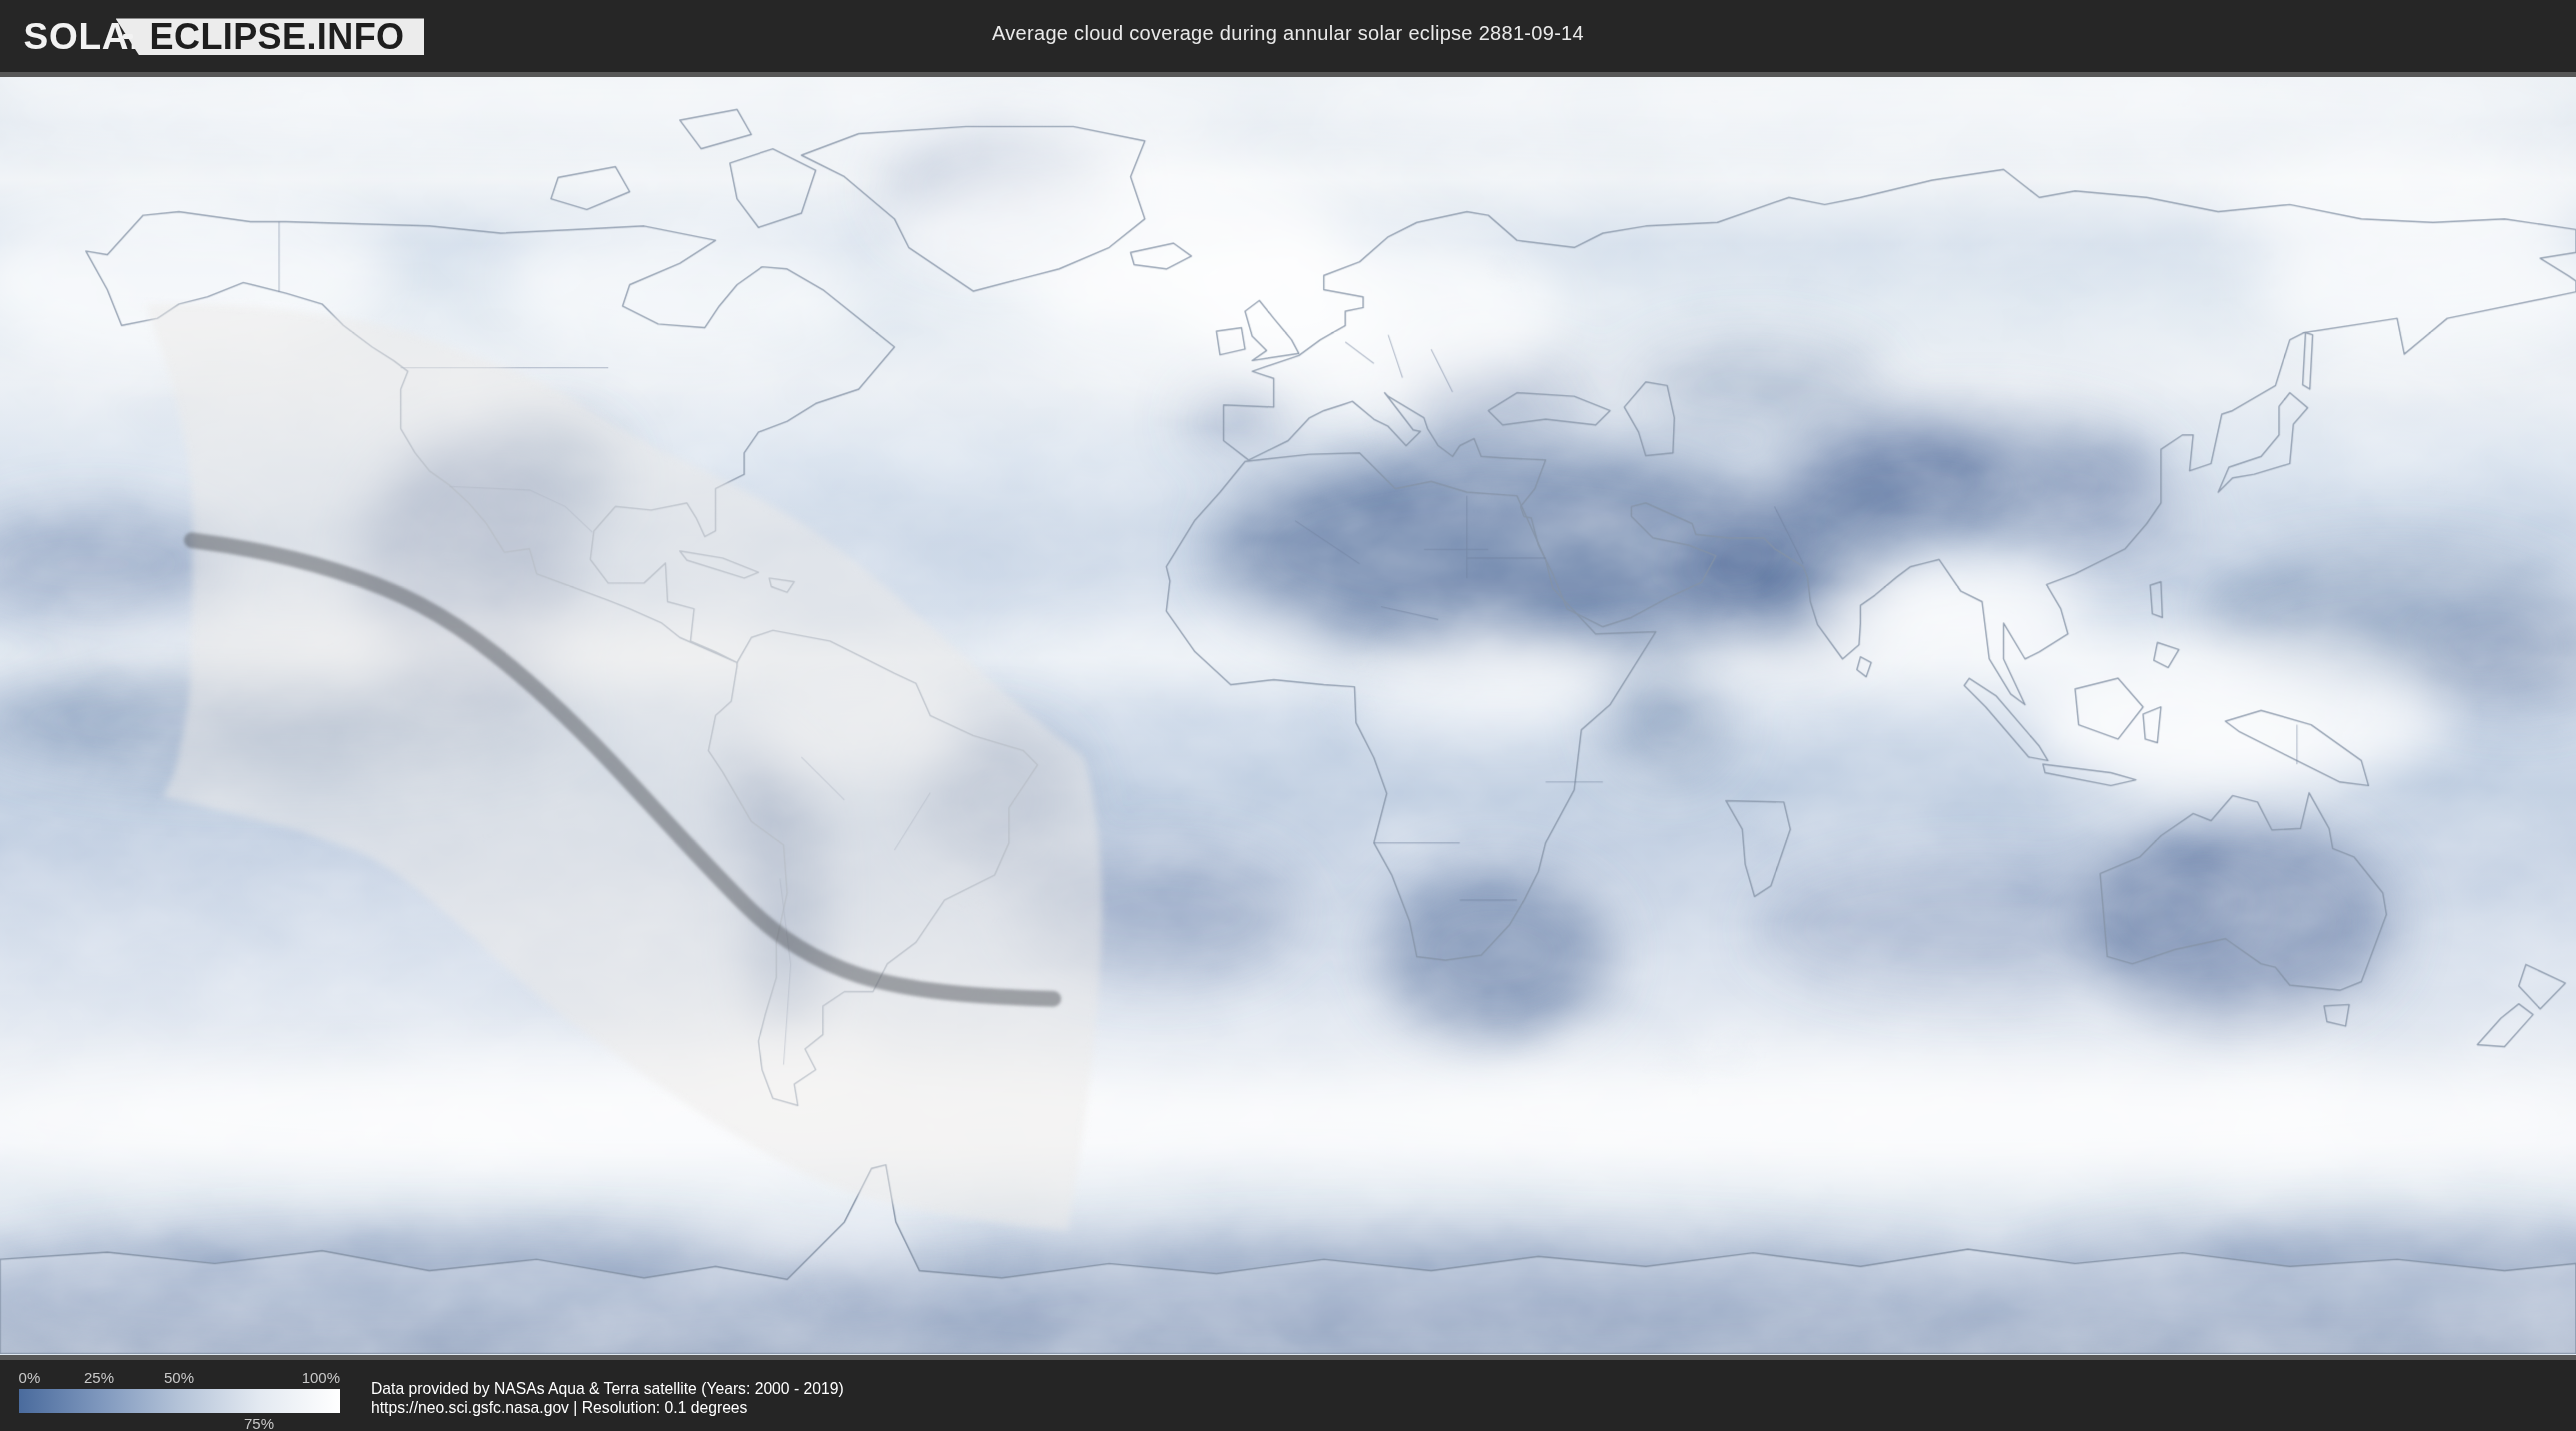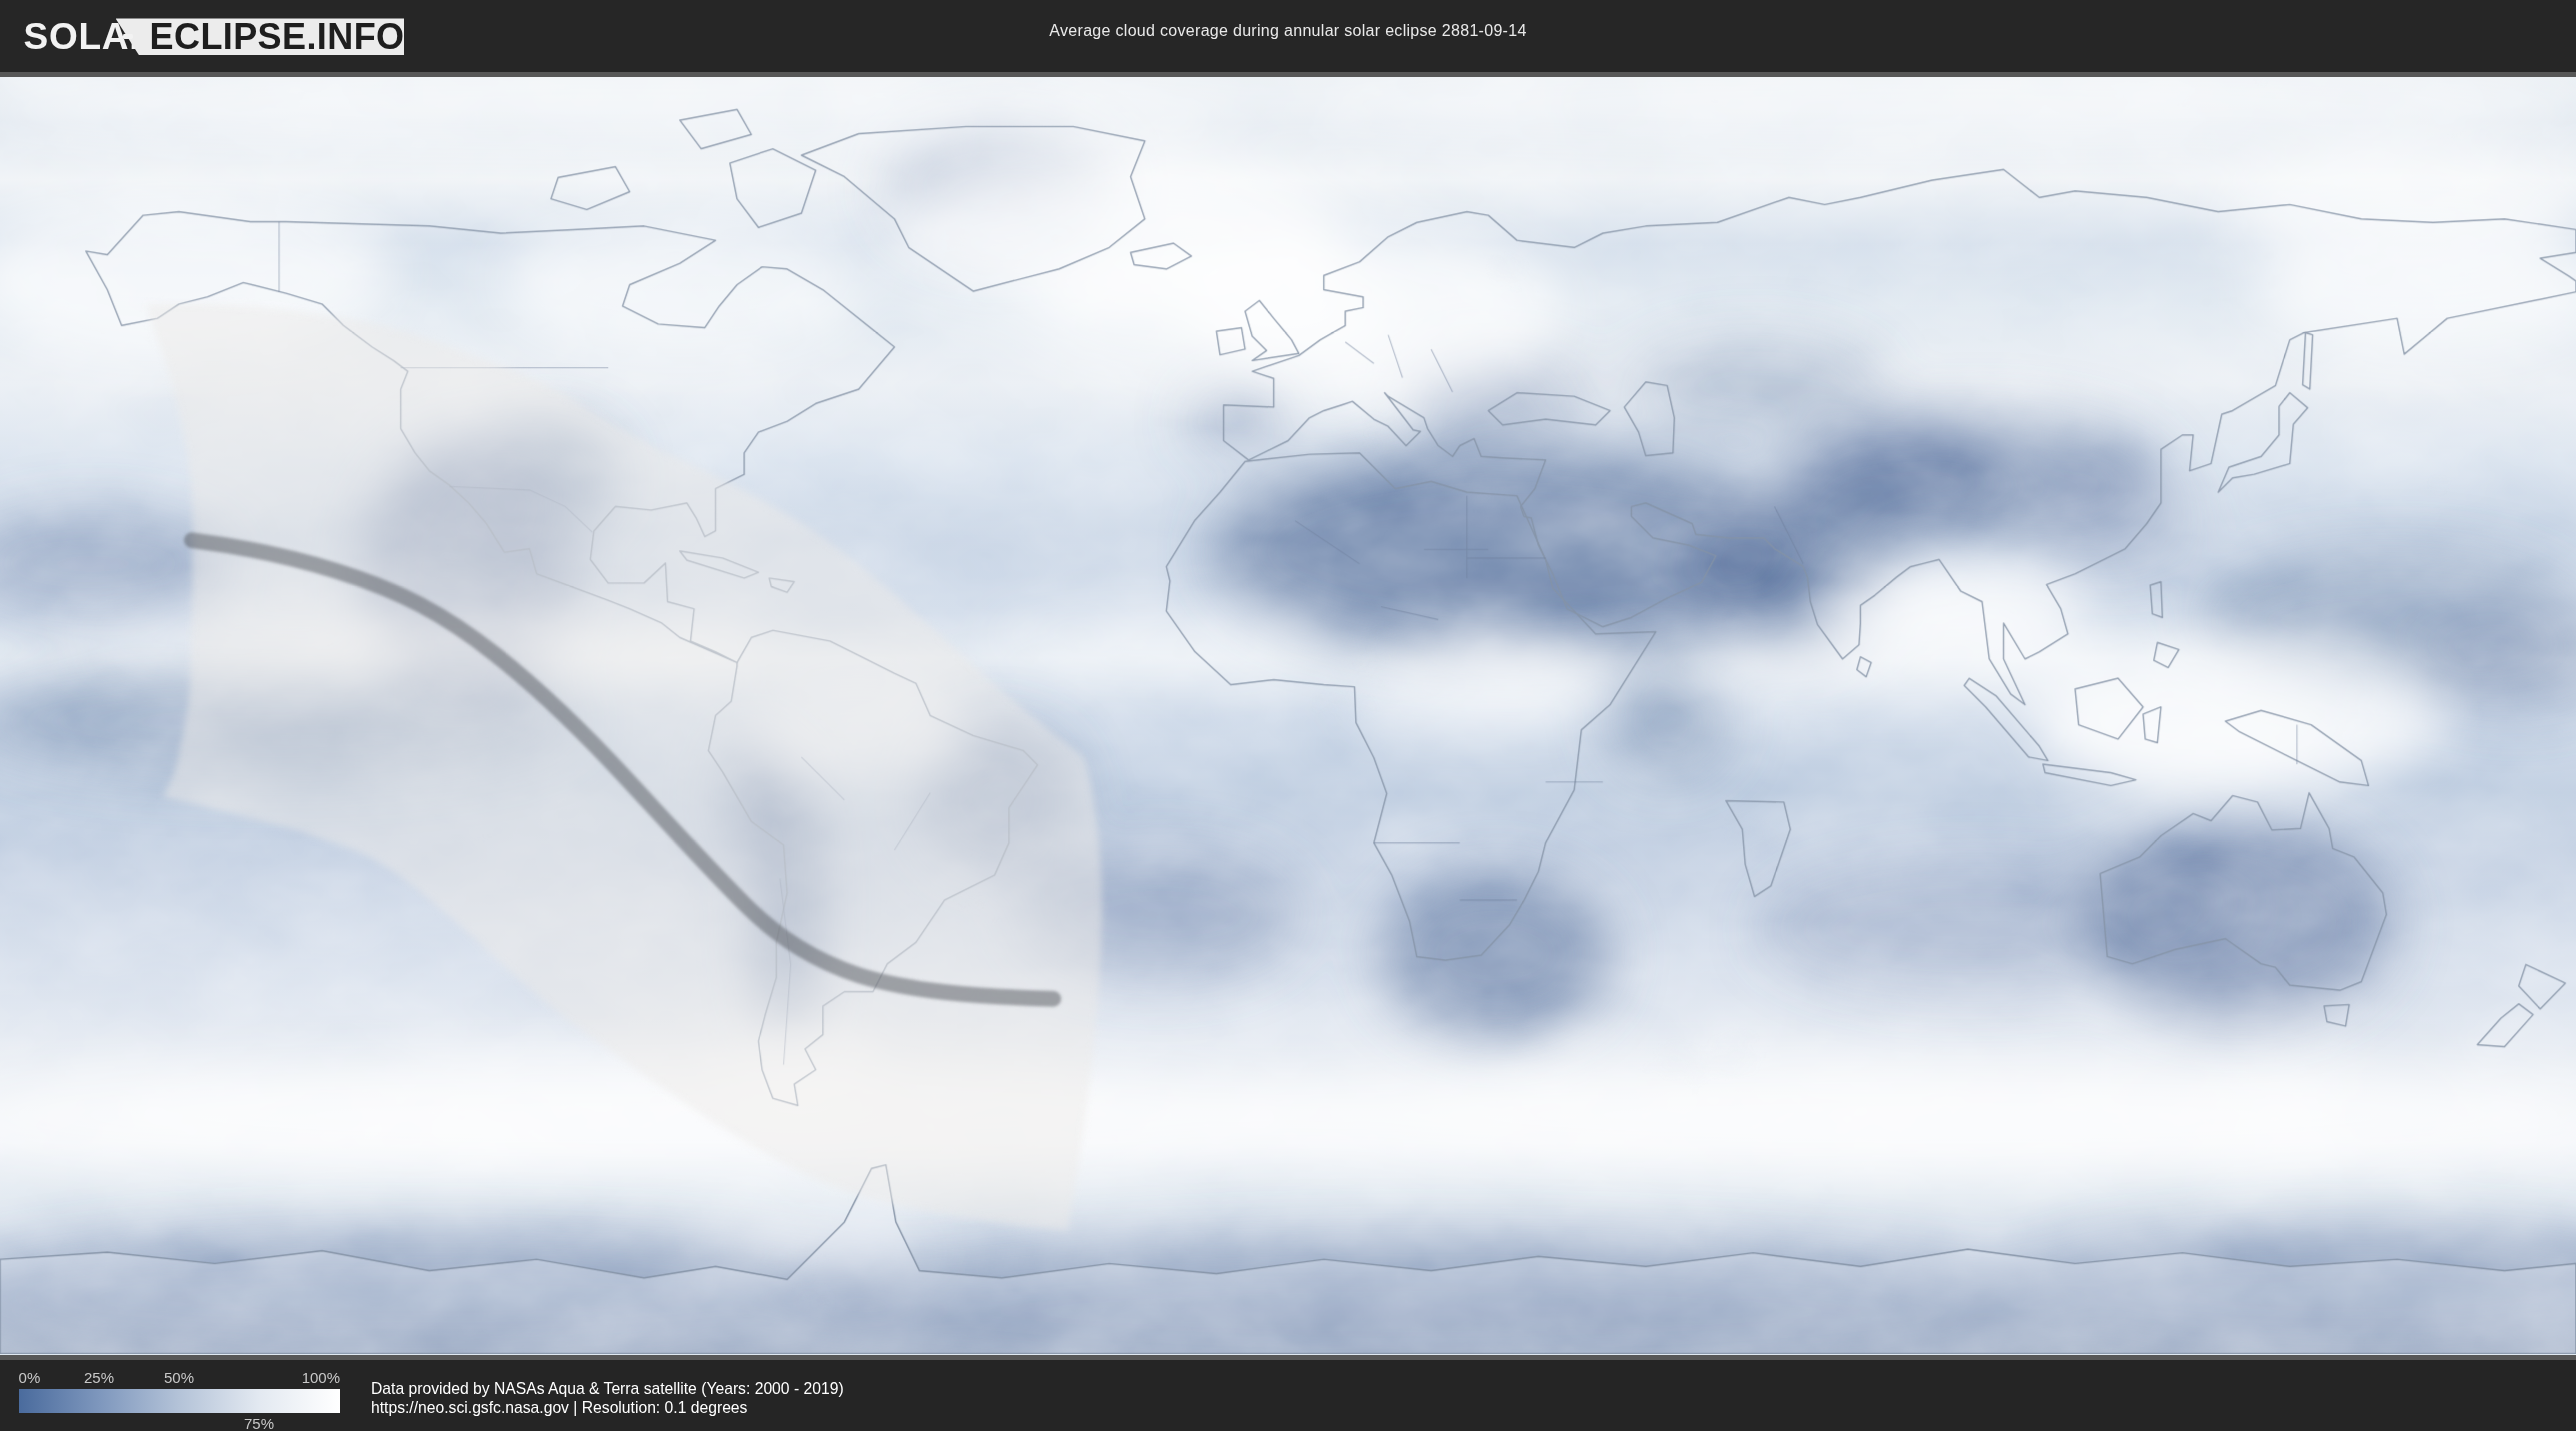--- a/index.html
+++ b/index.html
@@ -11,32 +11,32 @@
   }
   
   .header{position:absolute;top:0;left:0;width:2576px;height:72px;background:#262626;z-index:5;}
   .logo{position:absolute;left:23.6px;top:17px;height:39px;cursor:pointer;}
   .logo-prefix{
     position:absolute;left:0;top:0;line-height:39px;
     font-size:37px;font-weight:700;color:#f2f2f2;letter-spacing:0.7px;
   }
   .logo-box{
     position:absolute;left:92px;top:1.4px;height:37px;
-    padding:0 0 0 34px;background:#ececec;
+    padding:0 20px 0 34px;background:#ececec;
     clip-path:polygon(0 0,100% 0,100% 100%,23.6px 100%);
     display:flex;align-items:center;
   }
   .logo-suffix{font-size:36px;font-weight:700;color:#1e1e1e;letter-spacing:0.4px;white-space:nowrap;}
   .logo-sep{
     position:absolute;left:99px;top:17px;width:10.7px;height:5px;background:#f2f2f2;
     border-radius:1.4px;z-index:3;
   }
   .page-title{
     position:absolute;left:0;right:0;top:22px;text-align:center;
-    font-size:16px;font-weight:400;color:#e9e9e9;letter-spacing:0.3px;
+    font-size:20px;font-weight:400;color:#e9e9e9;letter-spacing:0.3px;
   }
   
   .map-frame{
     position:absolute;top:72px;left:0;width:2576px;height:1288px;
     border-top:5.7px solid #575757;border-bottom:5.7px solid #575757;
     box-sizing:border-box;background:#dfe8f1;
   }
   .map-frame svg{display:block;}
   
   .footer{position:absolute;top:1360px;left:0;width:2576px;height:72px;background:#252525;z-index:5;}

